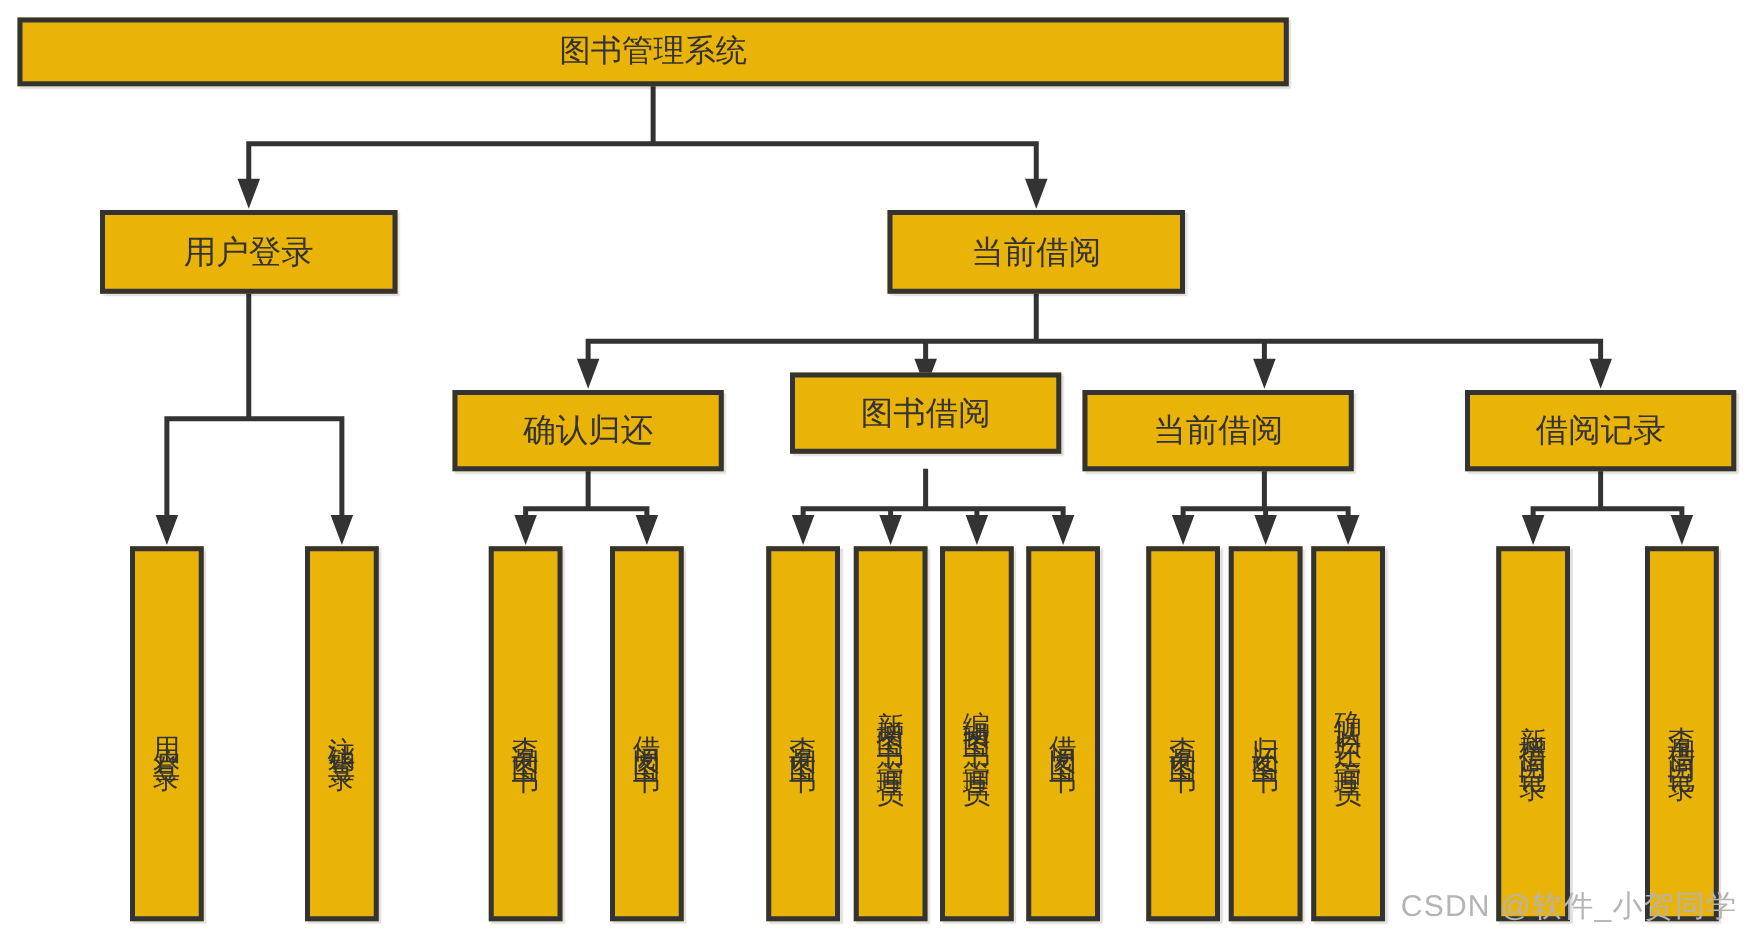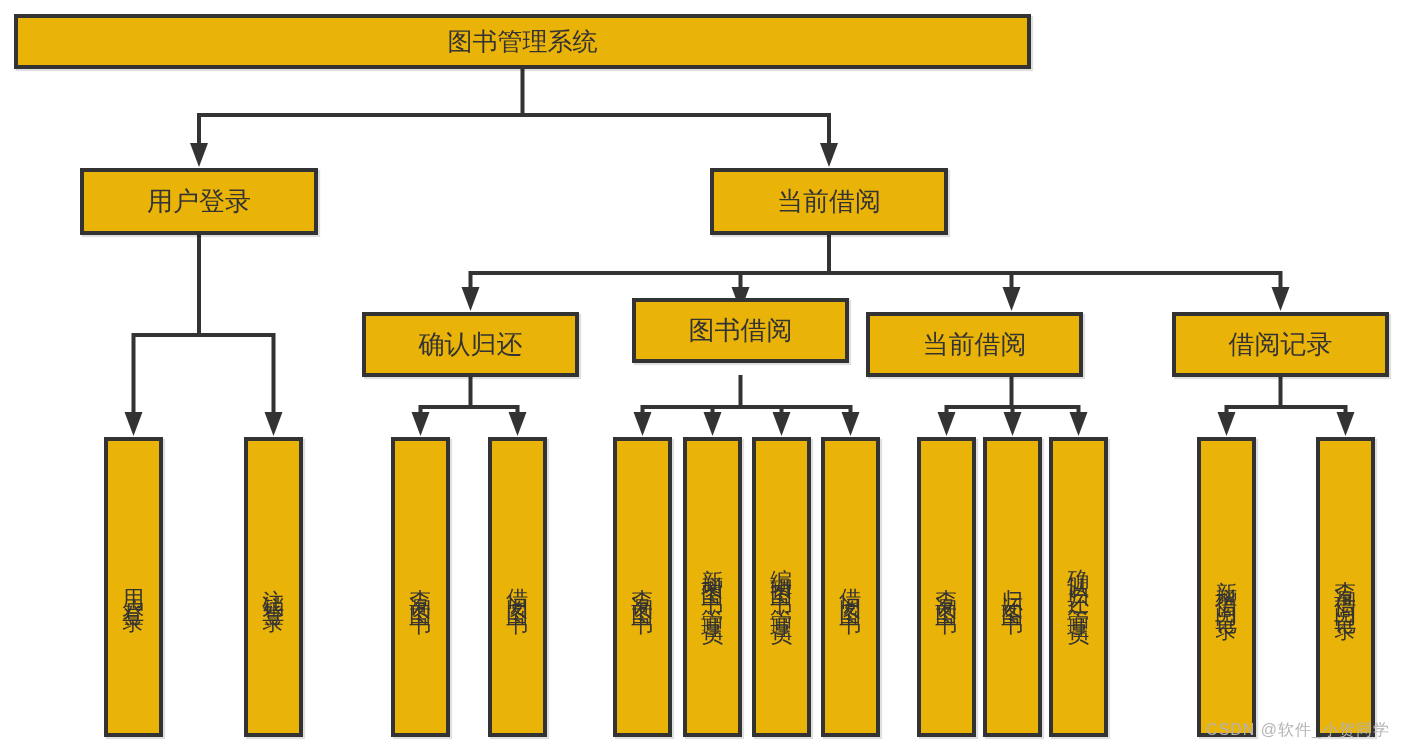--- a/index.html
+++ b/index.html
@@ -44,21 +44,21 @@
     text-orientation: mixed;
     font-size: 22px;
     letter-spacing: 8px;
     padding: 4px 0;
     white-space: normal;
   }
   .watermark {
     position: absolute;
     right: 15px;
     bottom: 6px;
-    font-size: 16px;
+    font-size: 24px;
     color: var(--watermark, #b4b4b4);
     letter-spacing: 1px;
     z-index: 5;
     pointer-events: none;
   }
 </style>
 </head>
 <body>
 
 <div id="stage">

